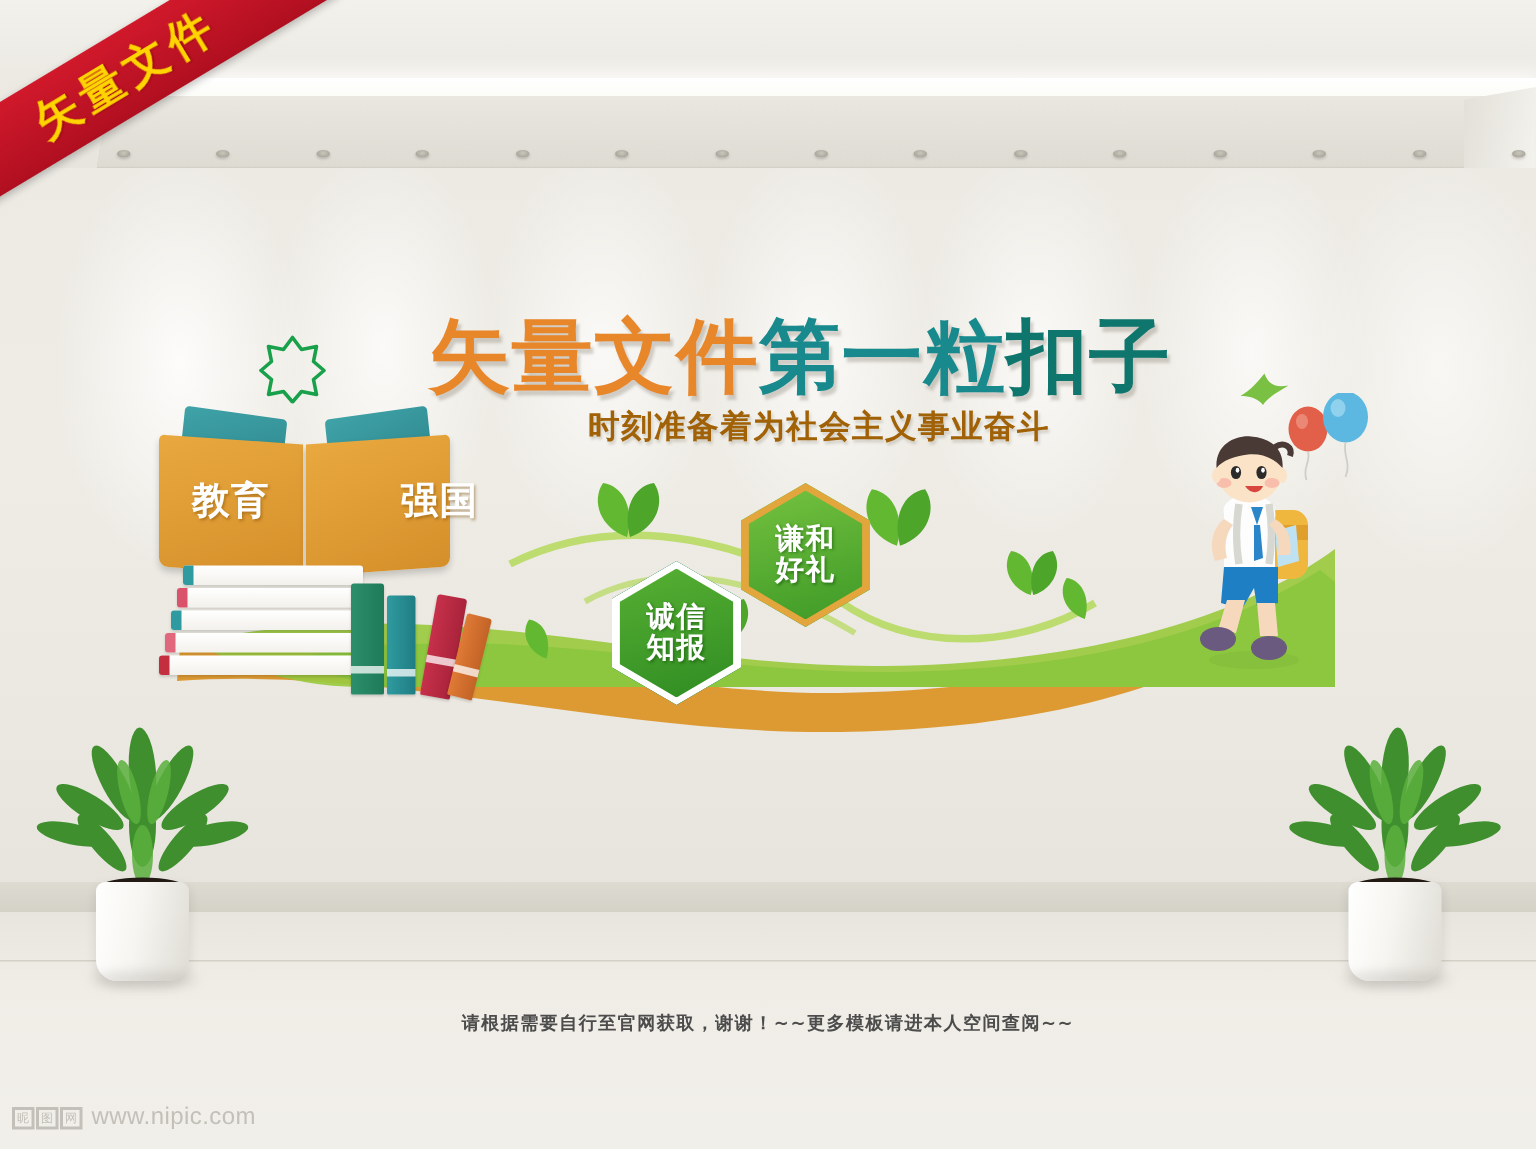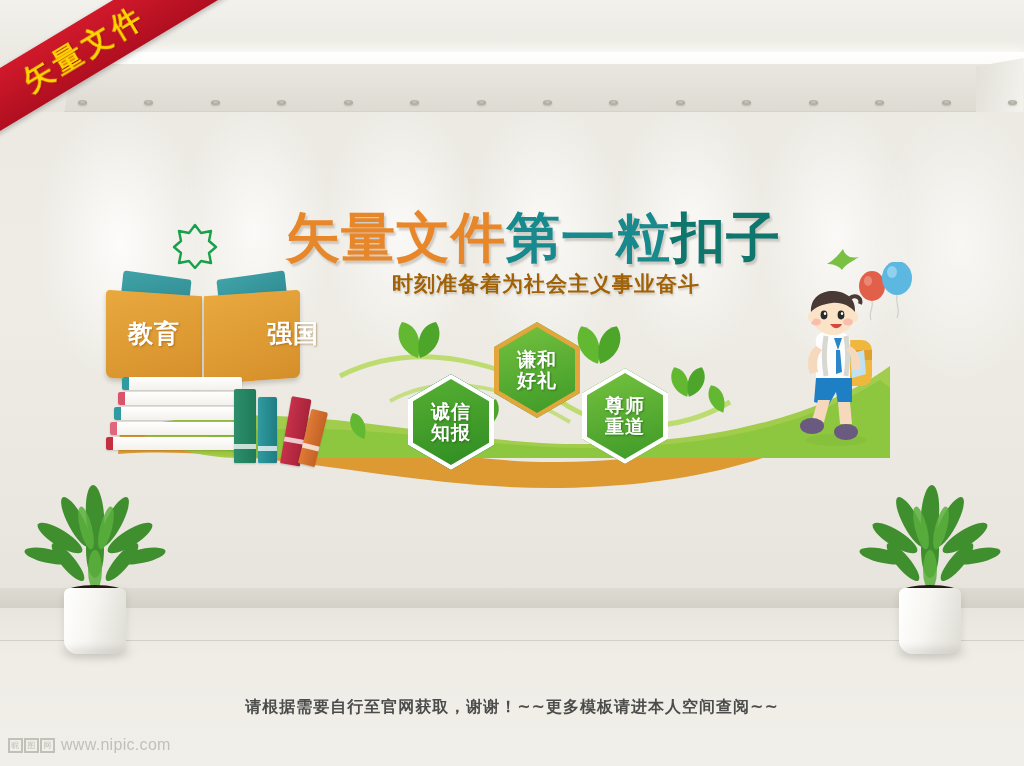--- a/index.html
+++ b/index.html
@@ -183,21 +183,21 @@
   .soil { position:absolute; border-radius:50%; background:#241c14; }
   .pot-shadow { position:absolute; border-radius:50%; background:rgba(120,116,106,.20); filter:blur(4px); }
 
   
   .footer {
     position:absolute; left:0; top:668px; width:1024px; text-align:center;
     color:#4c4c4c; font-weight:bold;
     font-family:"DejaVu Sans","Liberation Sans",sans-serif;
   }
   .footer .l1 { font-size:20px; letter-spacing:1px; line-height:26px; }
-  .footer .l2 { font-size:16px; letter-spacing:1px; line-height:28px;margin-top:25px; }
+  .footer .l2 { font-size:12px; letter-spacing:1px; line-height:28px; }
 
   .watermark {
     position:absolute; left:8px; top:736px;
     display:flex; align-items:center; gap:6px;
     color:#c2c0b8; font-size:16px; letter-spacing:.3px;
     font-family:"Liberation Sans",sans-serif;
   }
   .wm-logo {
     display:flex; gap:1px;
   }
@@ -397,27 +397,20 @@
     </div>
 
     <div class="hex dark" style="left:318px; top:178px;">
       <div class="ring"></div>
       <div class="inner"></div>
       <div class="label">
         <span>诚信</span><br><span>知报</span>
       </div>
     </div>
 
-    <div class="hex" style="left:492px; top:172px;">
-      <div class="ring"></div>
-      <div class="inner"></div>
-      <div class="label">
-        <span>尊师</span><br><span>重道</span>
-      </div>
-    </div>
 
 
     <svg class="balloons" viewBox="0 0 70 70">
       <ellipse cx="22" cy="24" rx="13" ry="15" fill="#e2604a"></ellipse>
       <ellipse cx="18" cy="19" rx="4" ry="5" fill="#f09a87" opacity=".7"></ellipse>
       <ellipse cx="47" cy="16" rx="15" ry="17" fill="#5cb8e0"></ellipse>
       <ellipse cx="42" cy="10" rx="5" ry="6" fill="#a7dcf2" opacity=".7"></ellipse>
       <path d="M22 39 C 24 46, 18 50, 21 58" stroke="#cfcfc8" stroke-width="1.2" fill="none"></path>
       <path d="M47 33 C 45 42, 51 46, 47 56" stroke="#cfcfc8" stroke-width="1.2" fill="none"></path>
     </svg>

